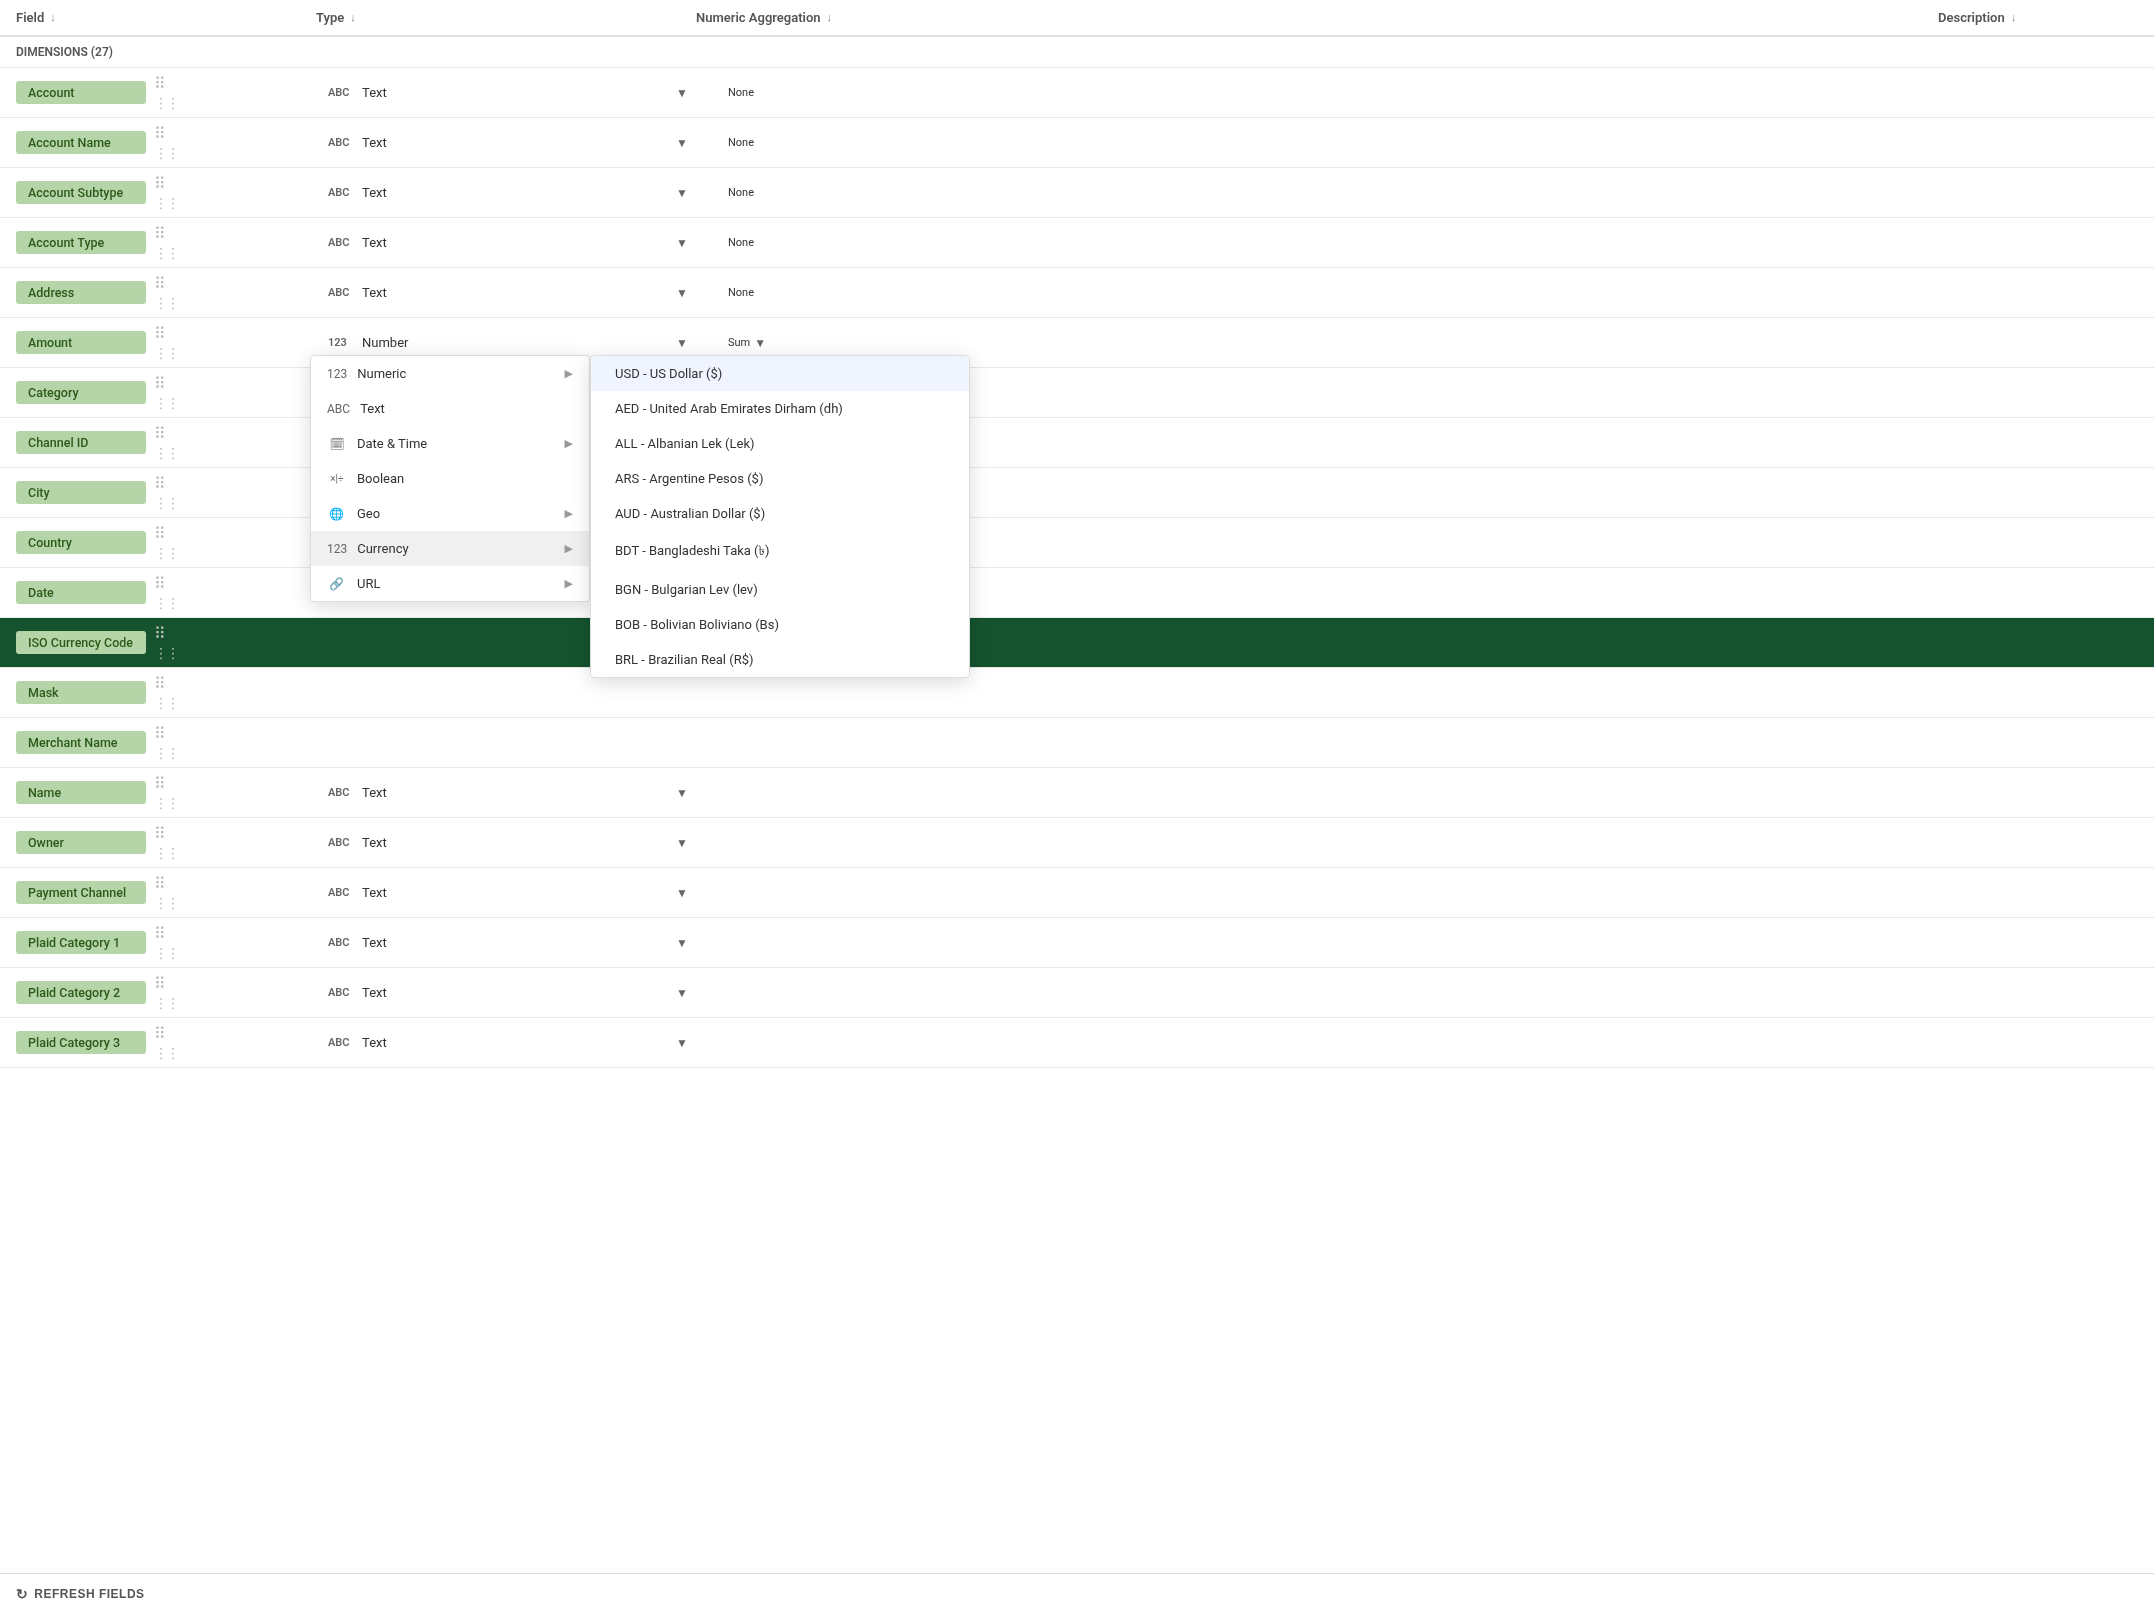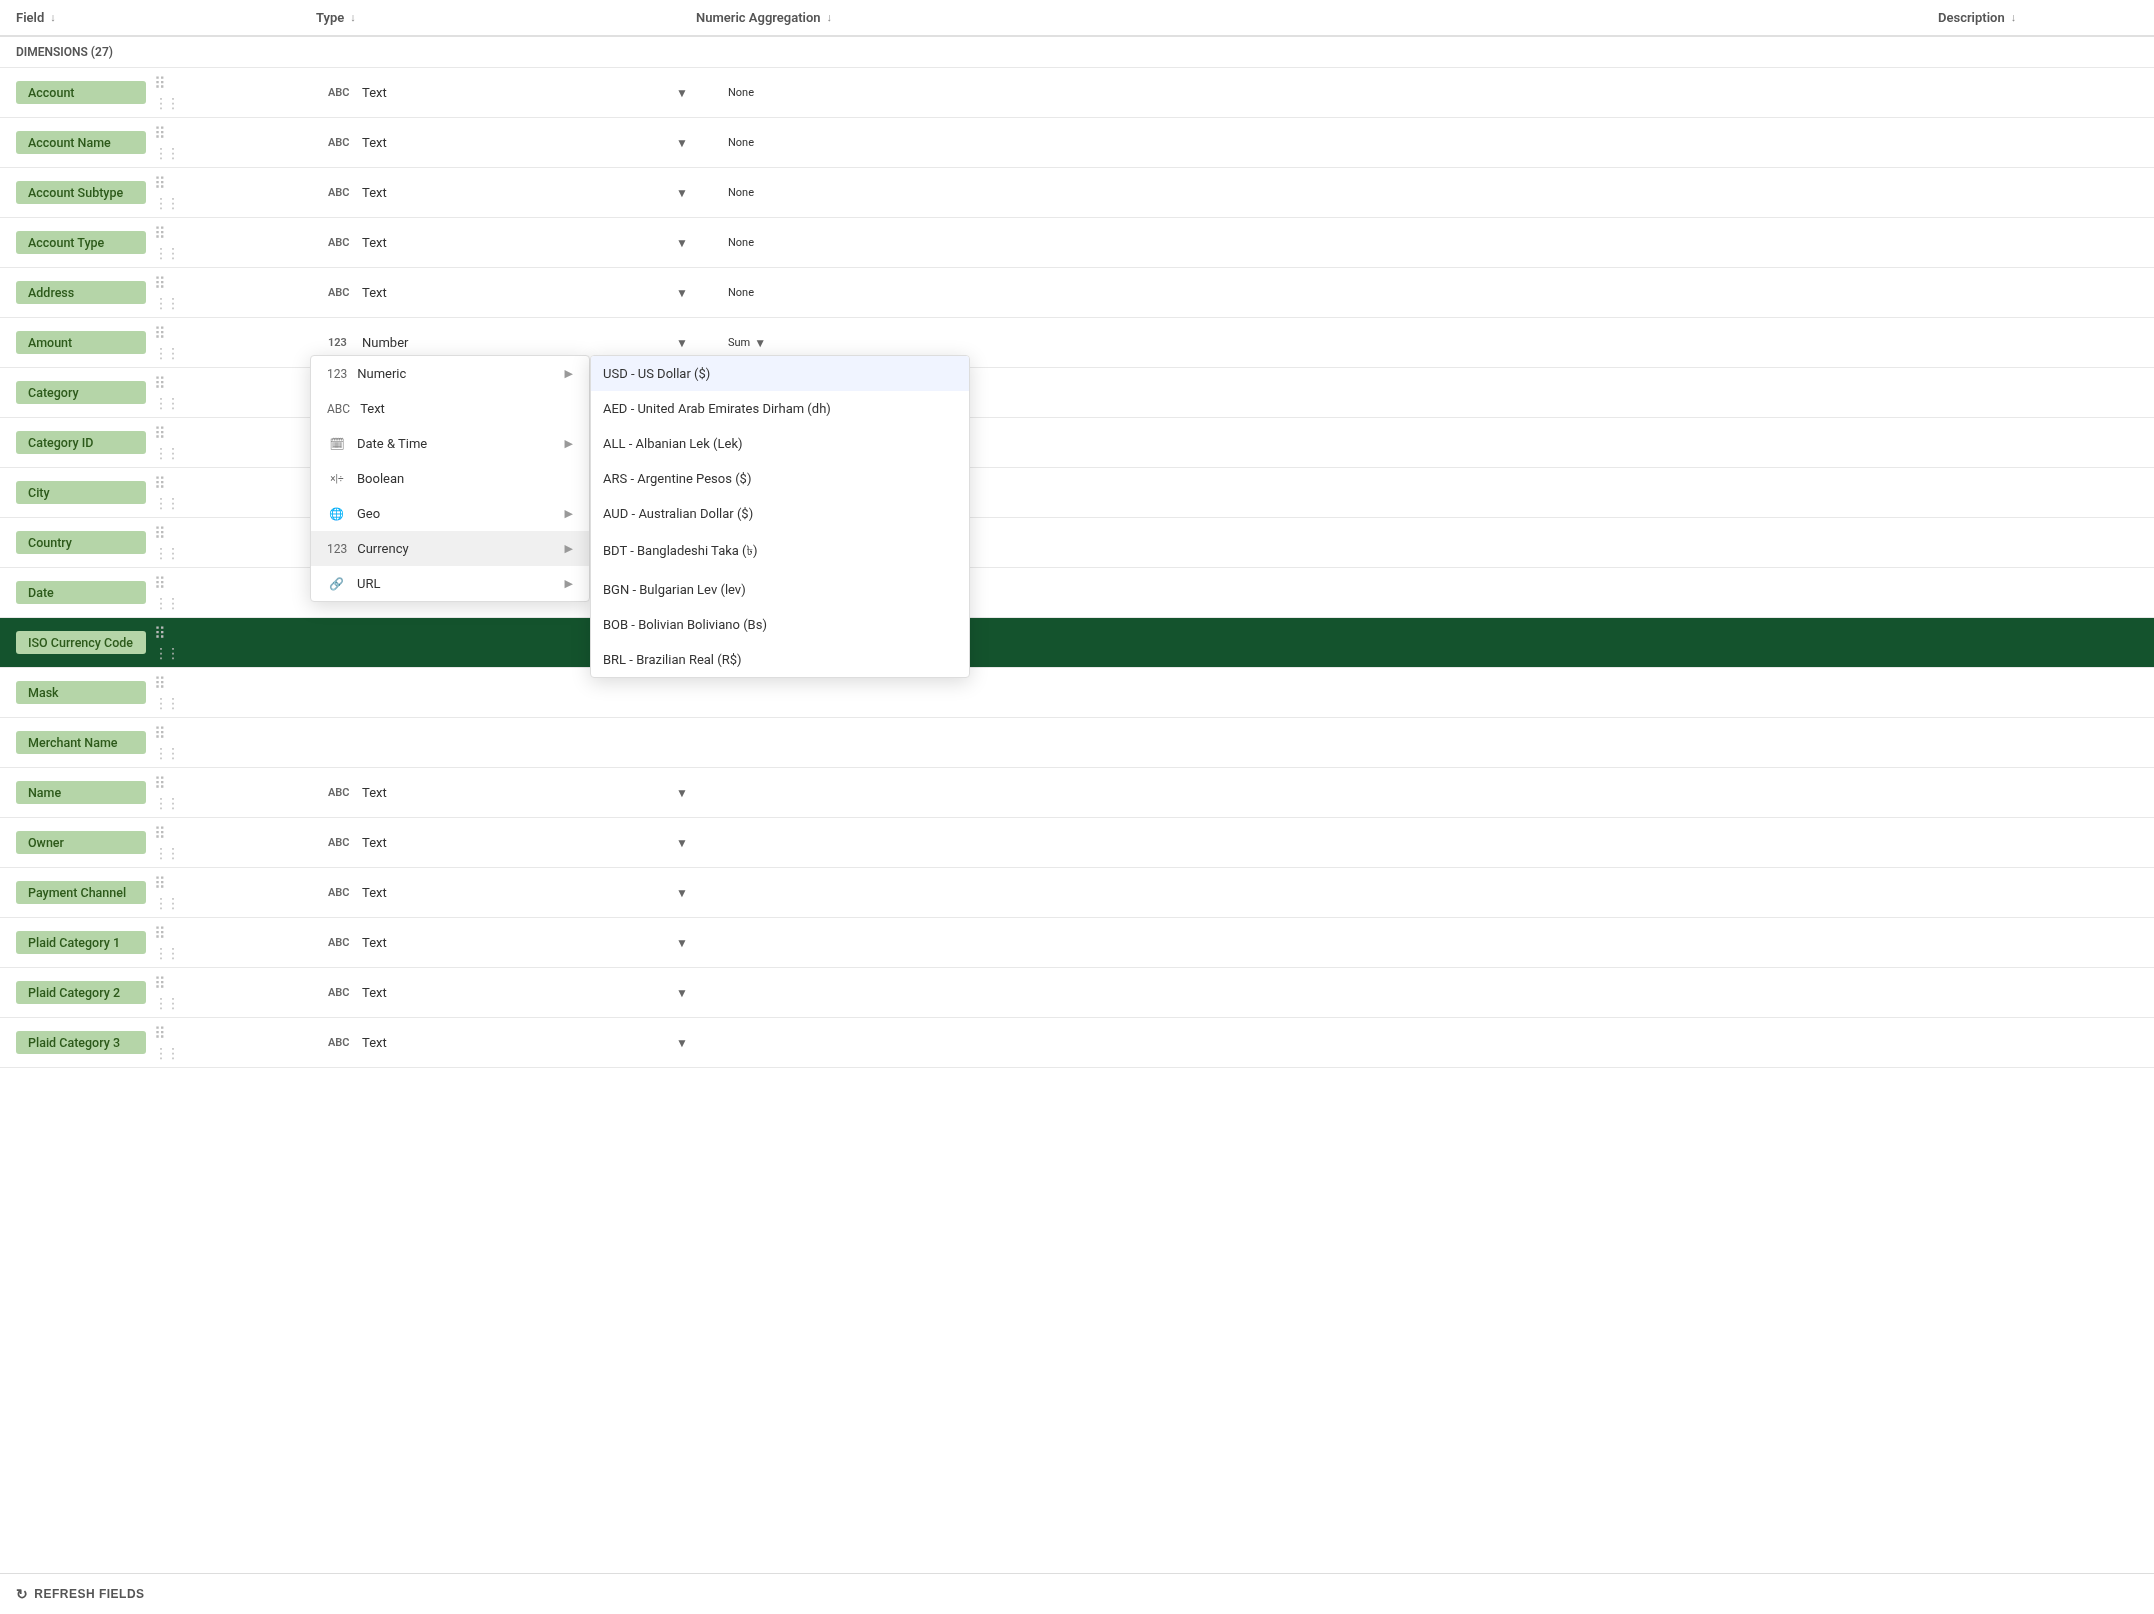--- a/index.html
+++ b/index.html
@@ -203,21 +203,21 @@
       border-radius: 4px;
       box-shadow: 0 4px 20px rgba(0,0,0,0.15);
       z-index: 200;
       overflow-y: auto;
       max-height: 400px;
     }
 
     .currency-item {
       display: flex;
       align-items: center;
-      padding: 10px 12px;
+      padding: 10px 24px;
       cursor: pointer;
       font-size: 13px;
       color: #333;
     }
 
     .currency-item.selected {
       background: #f0f4ff;
     }
 
     .footer {
@@ -378,21 +378,21 @@
           <span class="drag-handle" style="color: rgb(187, 187, 187); font-size: 14px; letter-spacing: -2px; cursor: grab;">⋮⋮</span>
         </div>
         <div class="type-cell"></div>
         <div class="aggregation-cell">
           <span class="aggregation-label">None</span>
         </div>
         <div class="description-cell"></div>
       </div>
       <div class="table-row">
         <div class="field-cell">
-          <span class="field-tag">Category ID</span>
+          <span class="field-tag">Channel ID</span>
           <span class="drag-handle" style="color: rgb(187, 187, 187); font-size: 14px; letter-spacing: -2px; cursor: grab;">⋮⋮</span>
         </div>
         <div class="type-cell"></div>
         <div class="aggregation-cell">
           <span class="aggregation-label">Sum</span>
           <button class="agg-dropdown-btn">▼</button>
         </div>
         <div class="description-cell"></div>
       </div>
       <div class="table-row">

